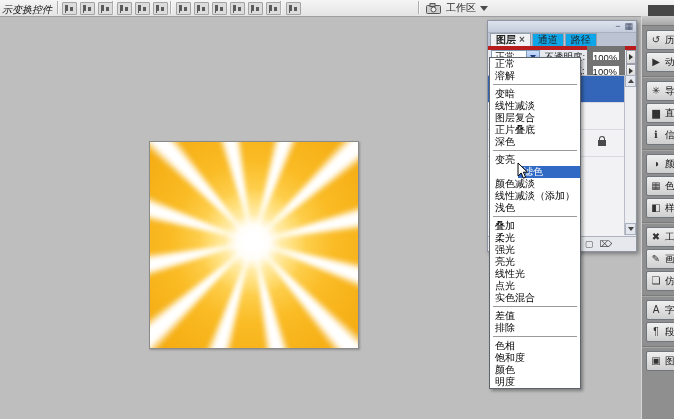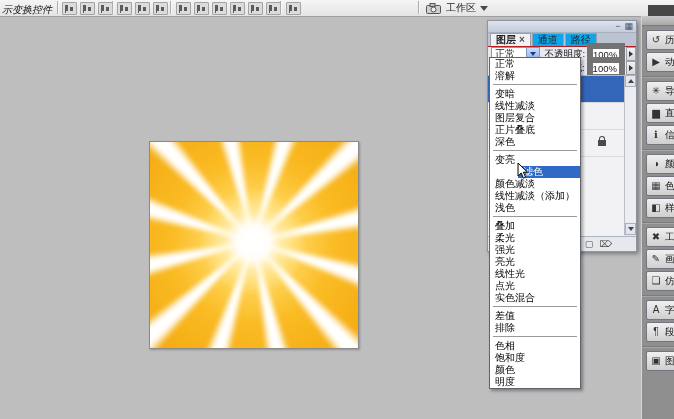--- a/index.html
+++ b/index.html
@@ -31,21 +31,21 @@
          rgba(255,255,255,0) 0deg 15deg,#ffffff 19deg 24deg,rgba(255,255,255,0) 28deg 30deg);}
   .burst-glow{position:absolute;inset:0;
        background:radial-gradient(circle at 49.5% 48.5%,#fff 0%,#fff 6%,rgba(255,255,255,0.9) 11%,
          rgba(255,246,205,0.5) 19%,rgba(255,255,255,0) 36%);}
   
   .panel{position:absolute;left:487px;top:20px;width:148px;height:230px;background:#E9EAEF;
        border:1px solid #8E94A0;box-shadow:2px 2px 4px rgba(0,0,0,0.35);z-index:2;}
   .p-title{height:11px;background:linear-gradient(#DDE3EE,#C4CCDC);border-bottom:1px solid #A9B0BE;
        display:flex;justify-content:flex-end;align-items:center;gap:4px;padding:0 3px;}
   .p-title .glyph{font-size:9px;line-height:9px;color:#44506a;}
-  .p-tabs{height:13px;background:#BCC3D2;border-bottom:1px solid #b91c1c;display:flex;align-items:flex-end;padding-left:2px;gap:1px;}
+  .p-tabs{height:13px;background:#BCC3D2;border-bottom:4px solid #b91c1c;display:flex;align-items:flex-end;padding-left:2px;gap:1px;}
   .tab{height:12px;line-height:12px;padding:0 5px;font-size:10px;background:#0ea5e9;border:1px solid #98A0AE;
        border-bottom:none;color:#222;}
   .tab.active{background:#F0F1F5;font-weight:bold;}
   .tab .x{margin-left:3px;color:#555;}
   .p-row1,.p-row2{height:14px;display:flex;align-items:center;padding-left:3px;}
   .combobox{width:62px;height:12px;background:#fff;border:1px solid #7F9DB9;display:flex;align-items:center;}
   .combobox .val{flex:1;padding-left:3px;font-size:10px;}
   .combobox .btn{width:12px;height:12px;background:linear-gradient(#CBDEFB,#8BB0EC);border-left:1px solid #7F9DB9;
        display:flex;align-items:center;justify-content:center;}
   .combobox .btn i{width:0;height:0;border-left:3px solid transparent;border-right:3px solid transparent;border-top:4px solid #1b3f7e;}

